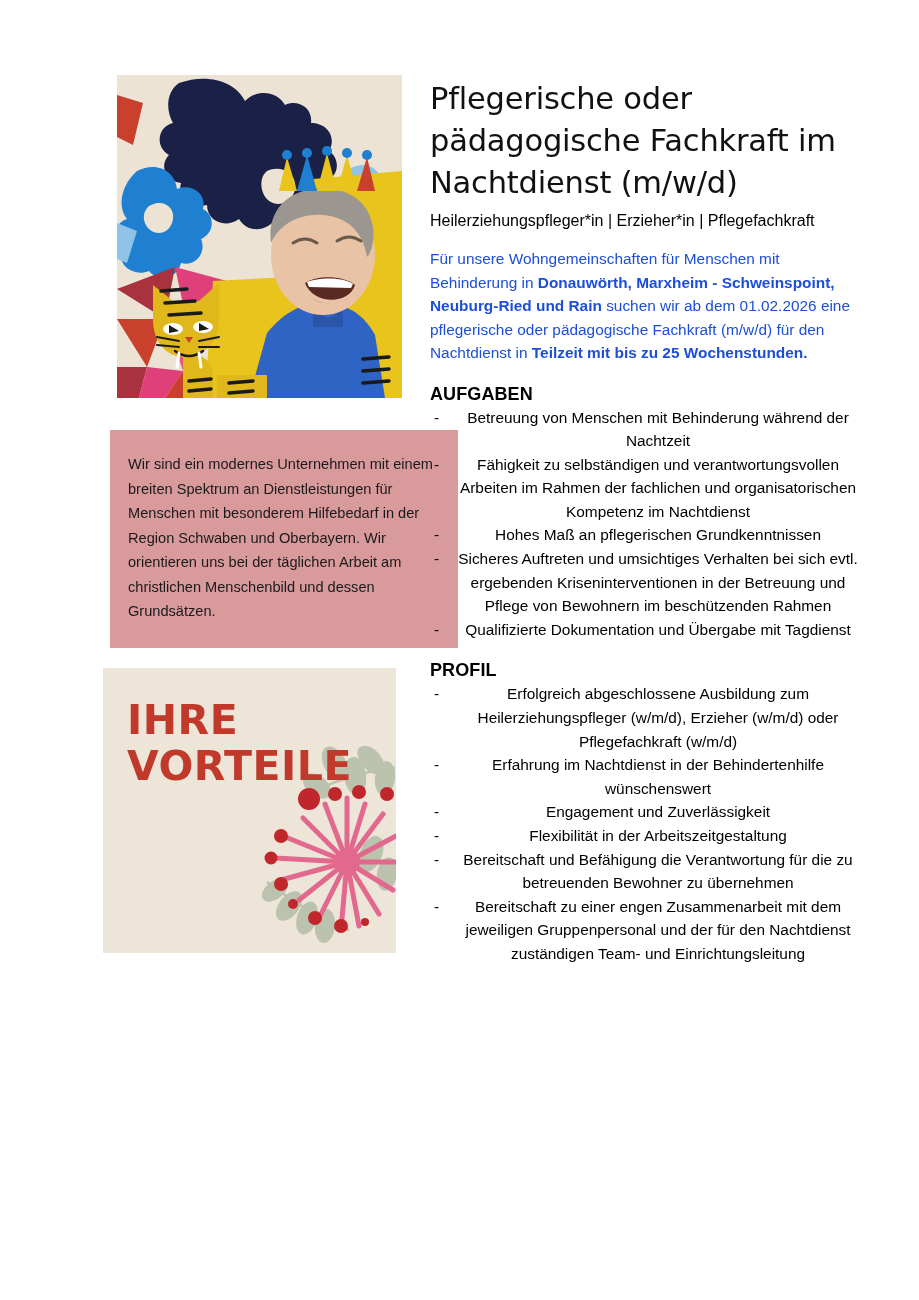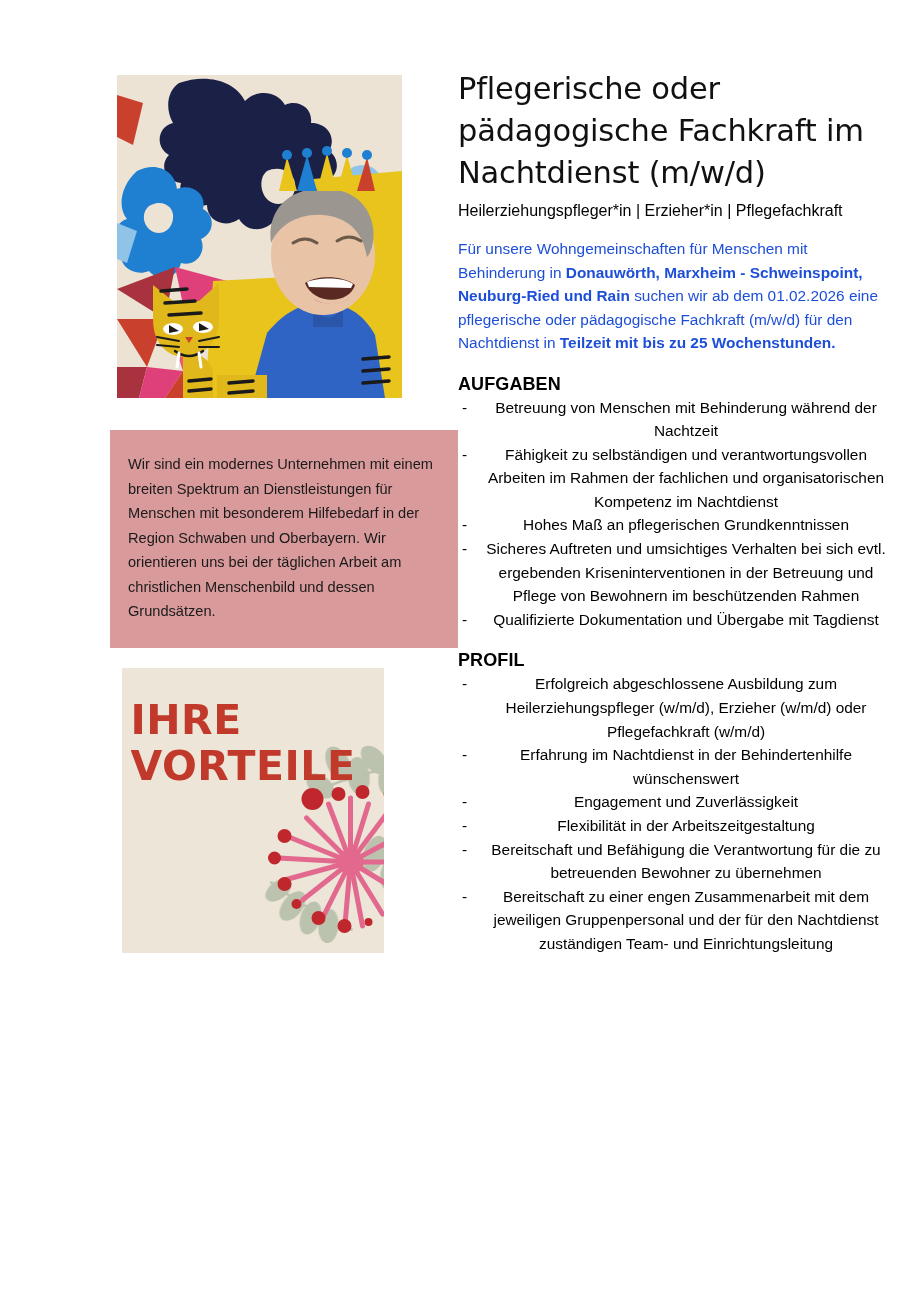--- a/index.html
+++ b/index.html
@@ -44,36 +44,35 @@
     margin: 0;
     font-size: 14.6px;
     line-height: 24.5px;
     color: #1a1a1a;
     font-family: "Liberation Sans", sans-serif;
   }
 
   
   .vorteile {
     position: absolute;
-    left: 122px;
+    left: 103px;
     top: 668px;
-    width: 262px;
+    width: 293px;
     height: 285px;
     background: #fdba74;
     overflow: hidden;
   }
   .vorteile-svg { display: block; width: 100%; height: 100%; }
 
   
   .right-col {
     position: absolute;
     left: 430px;
-    top: 68px;
+    top: 78px;
     width: 430px;
-    margin-left: 28px;
   }
 
   .job-title {
     margin: 0;
     font-family: "DejaVu Sans", sans-serif;
     font-weight: 400;
     font-size: 30.5px;
     line-height: 42px;
     letter-spacing: -0.2px;
     color: #111111;

